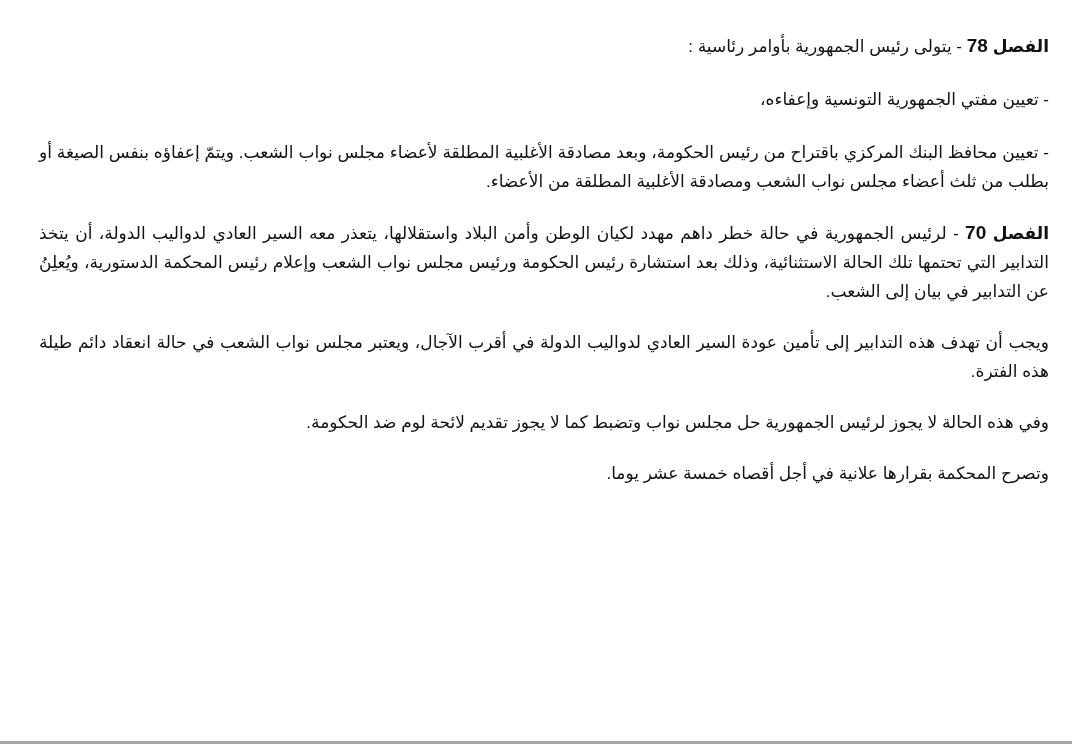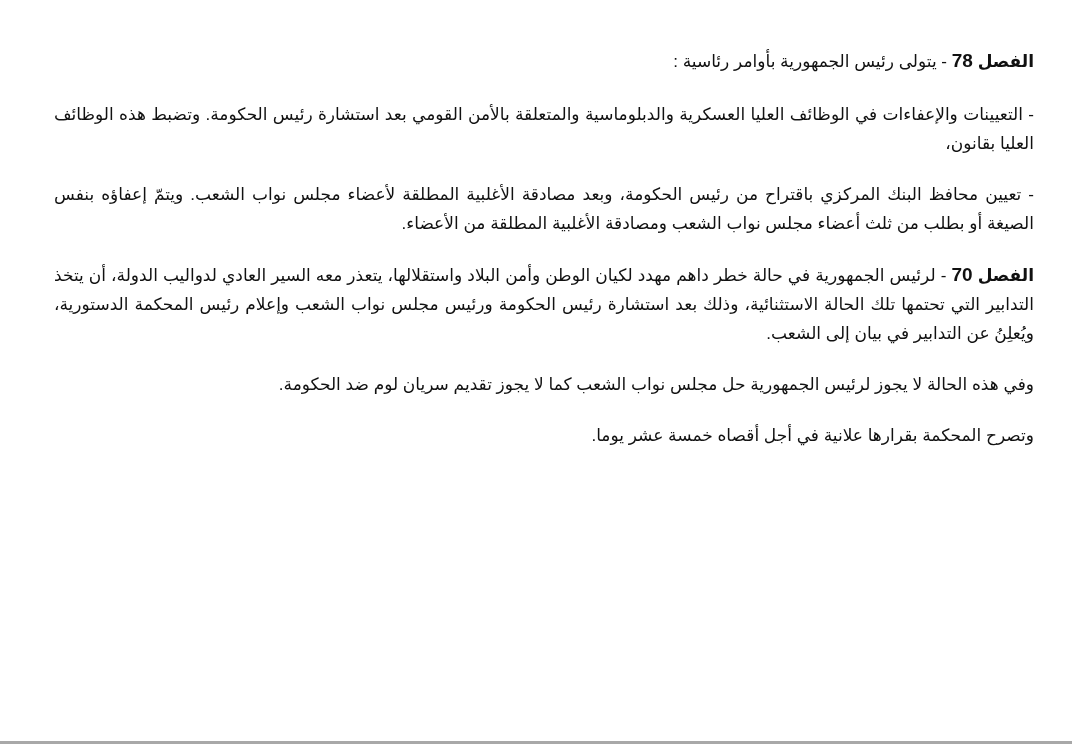--- a/index.html
+++ b/index.html
@@ -21,21 +21,21 @@
       top: 0;
       width: 1072px;
       height: 741px;
       box-sizing: border-box;
       padding: 30px 22px 0 38px;
       direction: rtl;
       text-align: justify;
       text-align-last: right;
     }
     .para {
-      margin: 16px;
+      margin: 1px;
       font-size: 17px;
       line-height: 29px;
     }
     .gap-l { margin-bottom: 24px; }
     .gap-s { margin-bottom: 22px; }
     .art-label {
       font-weight: bold;
     }
     .art-num {
       font-weight: bold;
@@ -53,33 +53,34 @@
 </head>
 <body>
 
 <div class="doc">
 
   <p class="para gap-l">
     <span class="art-label">الفصل</span>
     <span class="art-num">78</span><span> - يتولى رئيس الجمهورية بأوامر رئاسية :</span>
   </p>
 
+  <p class="para gap-l">- تعيين مفتي الجمهورية التونسية وإعفاءه،</p>
 
 
-  <p class="para gap-s">- التعيينات والإعفاءات في الوظائف العليا العسكرية والدبلوماسية والمتعلقة بالأمن القومي بعد استشارة رئيس الحكومة. وتضبط هذه الوظائف العليا بقانون،</p>
 
   <p class="para gap-s">- تعيين محافظ البنك المركزي باقتراح من رئيس الحكومة، وبعد مصادقة الأغلبية المطلقة لأعضاء مجلس نواب الشعب. ويتمّ إعفاؤه بنفس الصيغة أو بطلب من ثلث أعضاء مجلس نواب الشعب ومصادقة الأغلبية المطلقة من الأعضاء.</p>
 
 
   <p class="para gap-s">
     <span class="art-label">الفصل</span>
     <span class="art-num">70</span><span> - لرئيس الجمهورية في حالة خطر داهم مهدد لكيان الوطن وأمن البلاد واستقلالها، يتعذر معه السير العادي لدواليب الدولة، أن يتخذ التدابير التي تحتمها تلك الحالة الاستثنائية، وذلك بعد استشارة رئيس الحكومة ورئيس مجلس نواب الشعب وإعلام رئيس المحكمة الدستورية، ويُعلِنُ عن التدابير في بيان إلى الشعب.</span>
   </p>
 
+  <p class="para gap-s">ويجب أن تهدف هذه التدابير إلى تأمين عودة السير العادي لدواليب الدولة في أقرب الآجال، ويعتبر مجلس نواب الشعب في حالة انعقاد دائم طيلة هذه الفترة.</p>
 
-  <p class="para gap-s">وفي هذه الحالة لا يجوز لرئيس الجمهورية حل مجلس نواب الشعب كما لا يجوز تقديم سريان لوم ضد الحكومة.</p>
+  <p class="para gap-s">وفي هذه الحالة لا يجوز لرئيس الجمهورية حل مجلس نواب وتضبط كما لا يجوز تقديم لائحة لوم ضد الحكومة.</p>
 
 
   <p class="para">وتصرح المحكمة بقرارها علانية في أجل أقصاه خمسة عشر يوما.</p>
 
 </div>
 
 <div class="bottom-rule"></div>
 
 </body></html>

